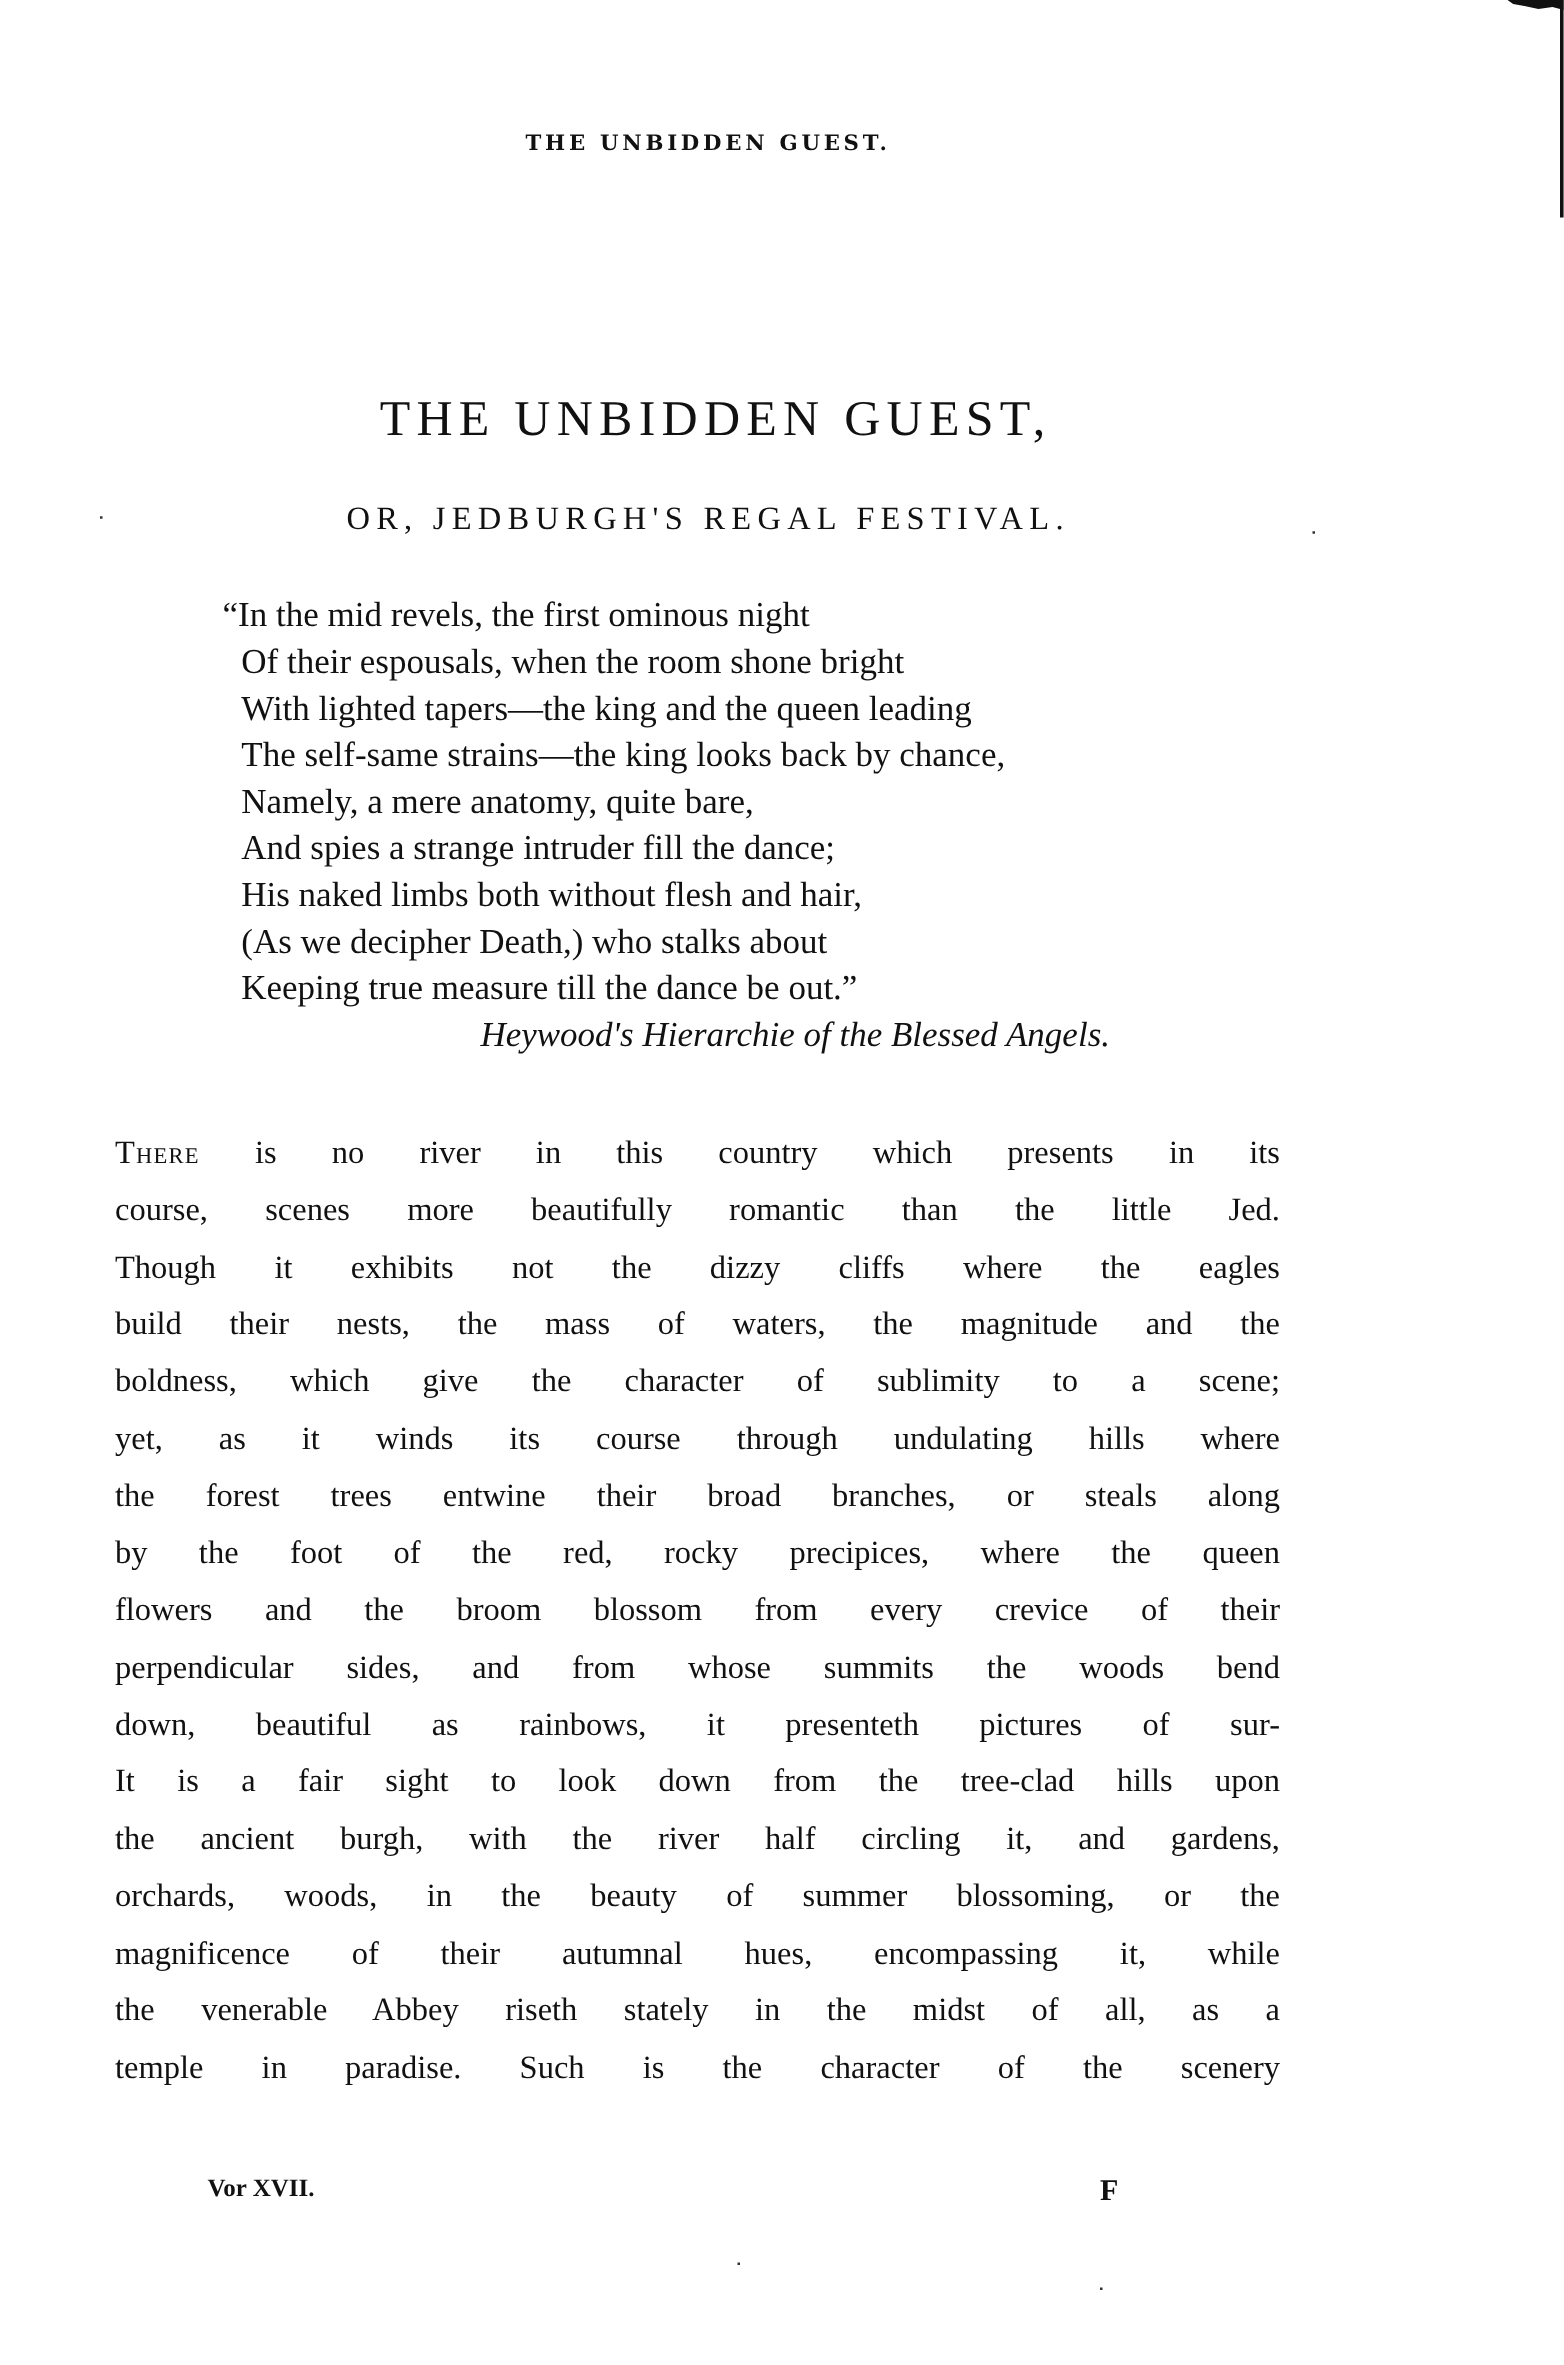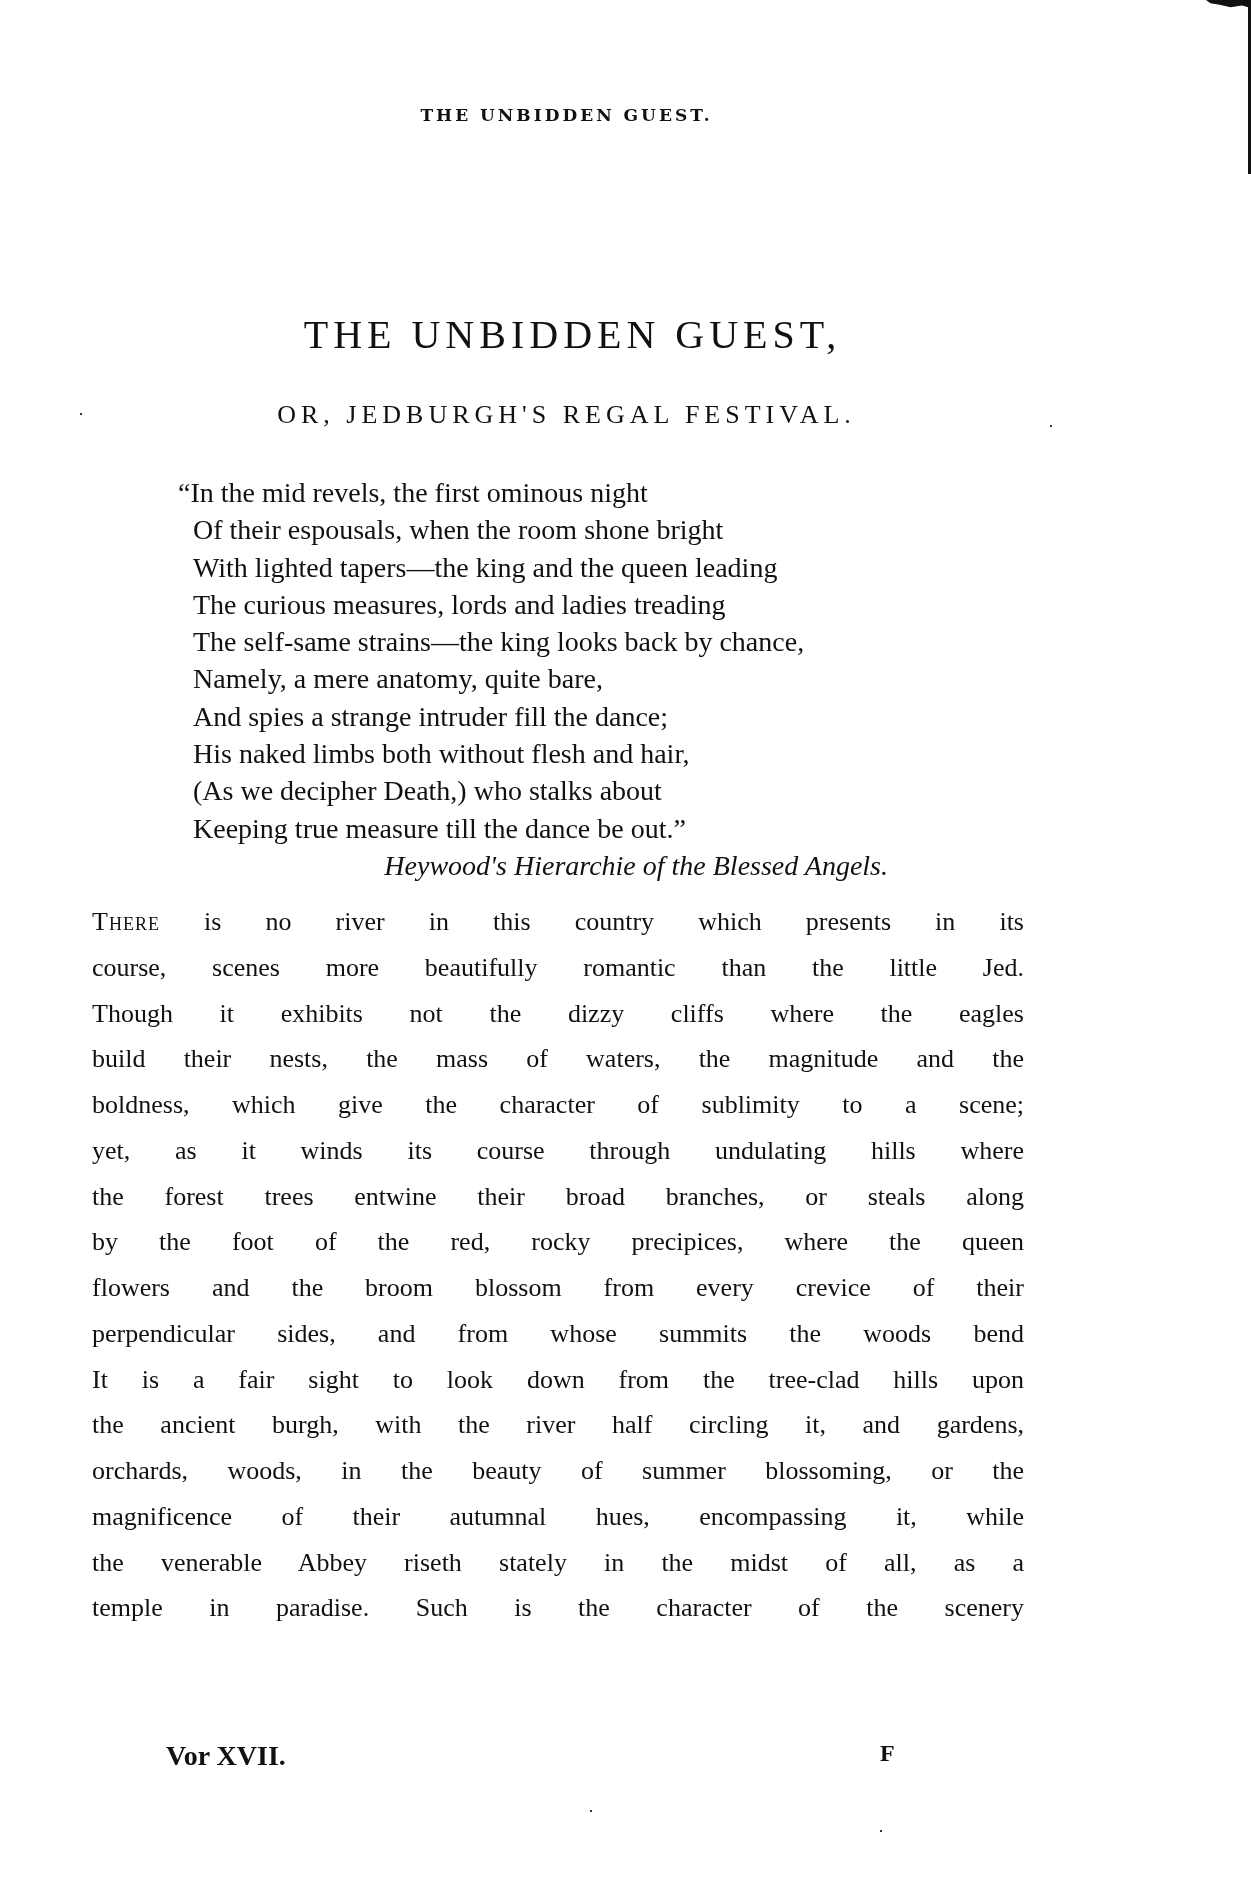--- a/index.html
+++ b/index.html
@@ -36,21 +36,21 @@
     left: 92px; top: 899px; width: 932px;
     font-size: 26px; line-height: 45.75px;
   }
   .body-text .bl {
     display: block; text-align: justify; text-align-last: justify;
     white-space: nowrap; height: 45.75px; overflow: visible;
   }
   .body-text .bl.last { text-align-last: justify; }
   .small-caps { font-variant: small-caps; letter-spacing: 1px; }
   .footer-left {
-    left: 166px; top: 1740px; font-size: 28px; font-weight: bold;
+    left: 166px; top: 1740px; font-size: 20px; font-weight: bold;
     font-family: "Liberation Serif", serif;
   }
   .footer-right {
     left: 880px; top: 1740px; font-size: 24px; font-weight: bold;
   }
   .edge-rule {
     left: 1248px; top: 0; width: 3px; height: 174px; background: #111;
   }
   .edge-blob {
     left: 1206px; top: 0; width: 45px; height: 8px; background: #111;
@@ -67,41 +67,41 @@
 <div class="abs running-header">THE UNBIDDEN GUEST.</div>
 
 <div class="abs title">THE UNBIDDEN GUEST,</div>
 
 <div class="abs subtitle">OR, JEDBURGH'S REGAL FESTIVAL.</div>
 
 <div class="abs epigraph">
   <span class="line">“In the mid revels, the first ominous night</span>
   <span class="line indent">Of their espousals, when the room shone bright</span>
   <span class="line indent">With lighted tapers—the king and the queen leading</span>
-  <span class="line indent">The curious measures, lords and ladies treading</span>
   <span class="line indent">The self-same strains—the king looks back by chance,</span>
   <span class="line indent">Namely, a mere anatomy, quite bare,</span>
   <span class="line indent">And spies a strange intruder fill the dance;</span>
   <span class="line indent">His naked limbs both without flesh and hair,</span>
   <span class="line indent">(As we decipher Death,) who stalks about</span>
   <span class="line indent">Keeping true measure till the dance be out.”</span>
   <span class="citation">Heywood's Hierarchie of the Blessed Angels.</span>
 </div>
 
 <div class="abs body-text">
   <span class="bl"><span class="small-caps">There</span><span> is no river in this country which presents in its</span></span>
   <span class="bl">course, scenes more beautifully romantic than the little Jed.</span>
   <span class="bl">Though it exhibits not the dizzy cliffs where the eagles</span>
   <span class="bl">build their nests, the mass of waters, the magnitude and the</span>
   <span class="bl">boldness, which give the character of sublimity to a scene;</span>
   <span class="bl">yet, as it winds its course through undulating hills where</span>
   <span class="bl">the forest trees entwine their broad branches, or steals along</span>
   <span class="bl">by the foot of the red, rocky precipices, where the queen</span>
   <span class="bl">flowers and the broom blossom from every crevice of their</span>
   <span class="bl">perpendicular sides, and from whose summits the woods bend</span>
+  <span class="bl">down, beautiful as rainbows, it presenteth pictures of sur-</span>
   <span class="bl">It is a fair sight to look down from the tree-clad hills upon</span>
   <span class="bl">the ancient burgh, with the river half circling it, and gardens,</span>
   <span class="bl">orchards, woods, in the beauty of summer blossoming, or the</span>
   <span class="bl">magnificence of their autumnal hues, encompassing it, while</span>
   <span class="bl">the venerable Abbey riseth stately in the midst of all, as a</span>
   <span class="bl last">temple in paradise.  Such is the character of the scenery</span>
 </div>
 
 <div class="abs footer-left">Vor XVII.</div>
 <div class="abs footer-right">F</div>

